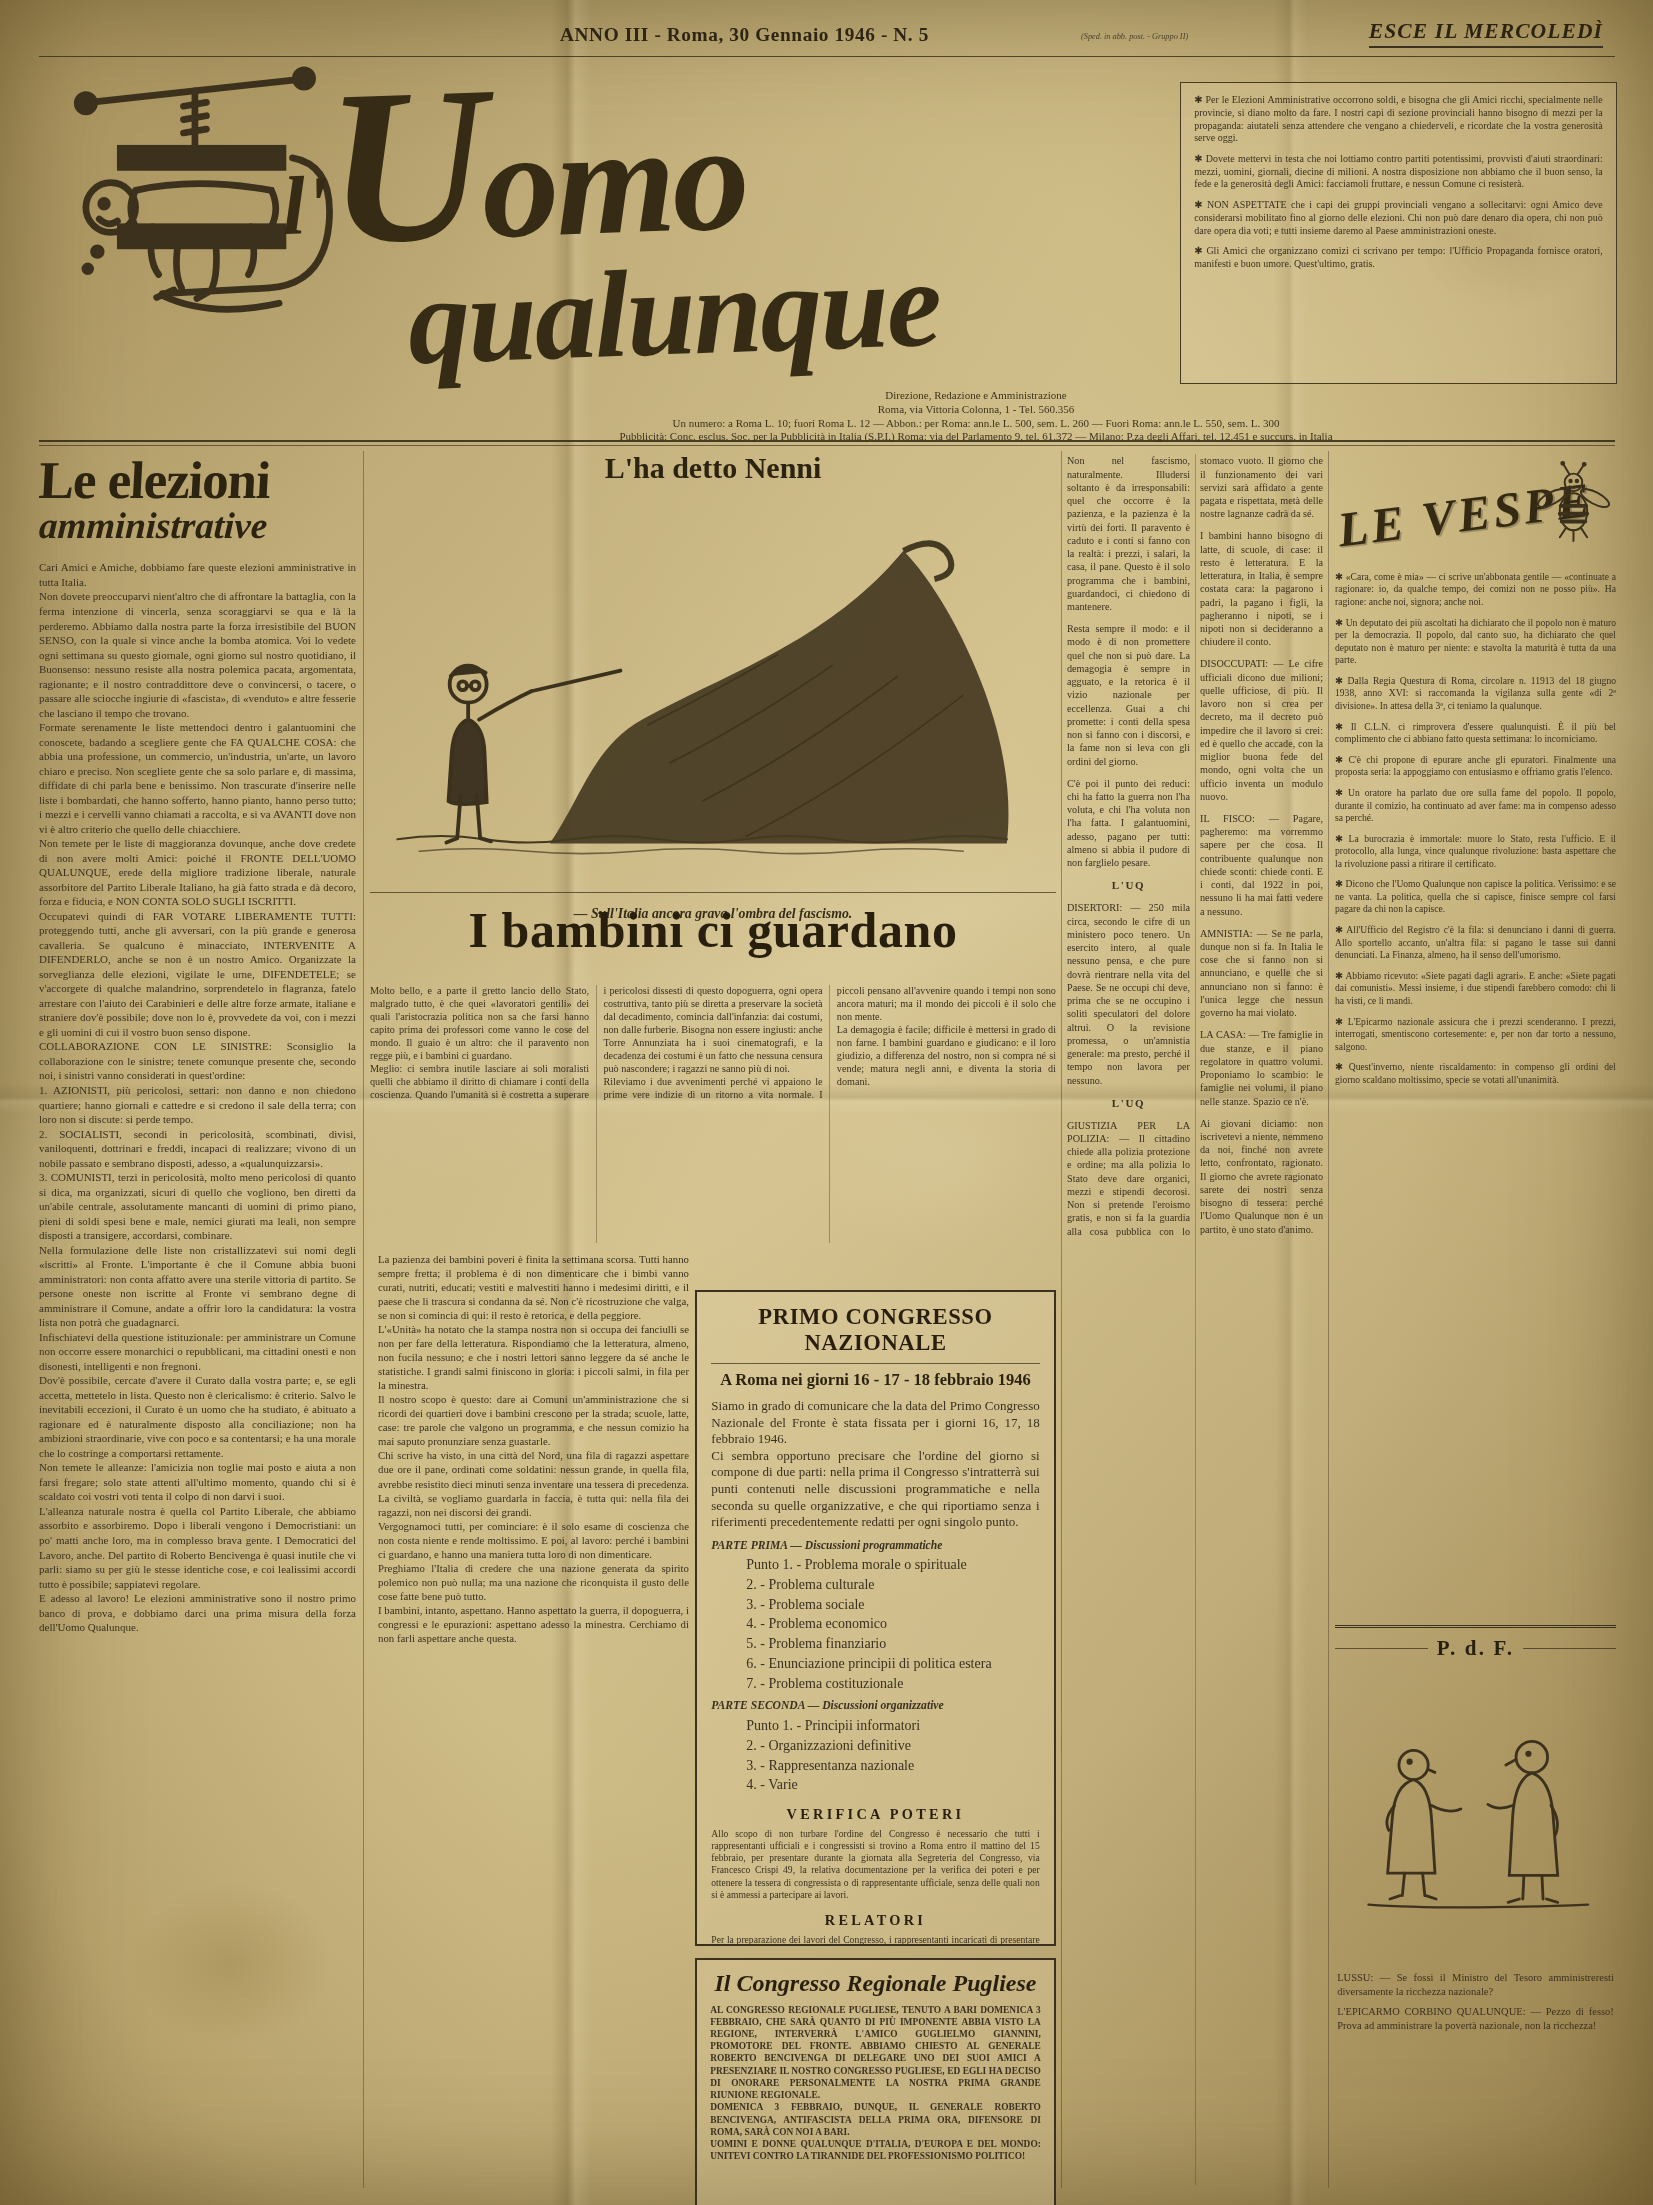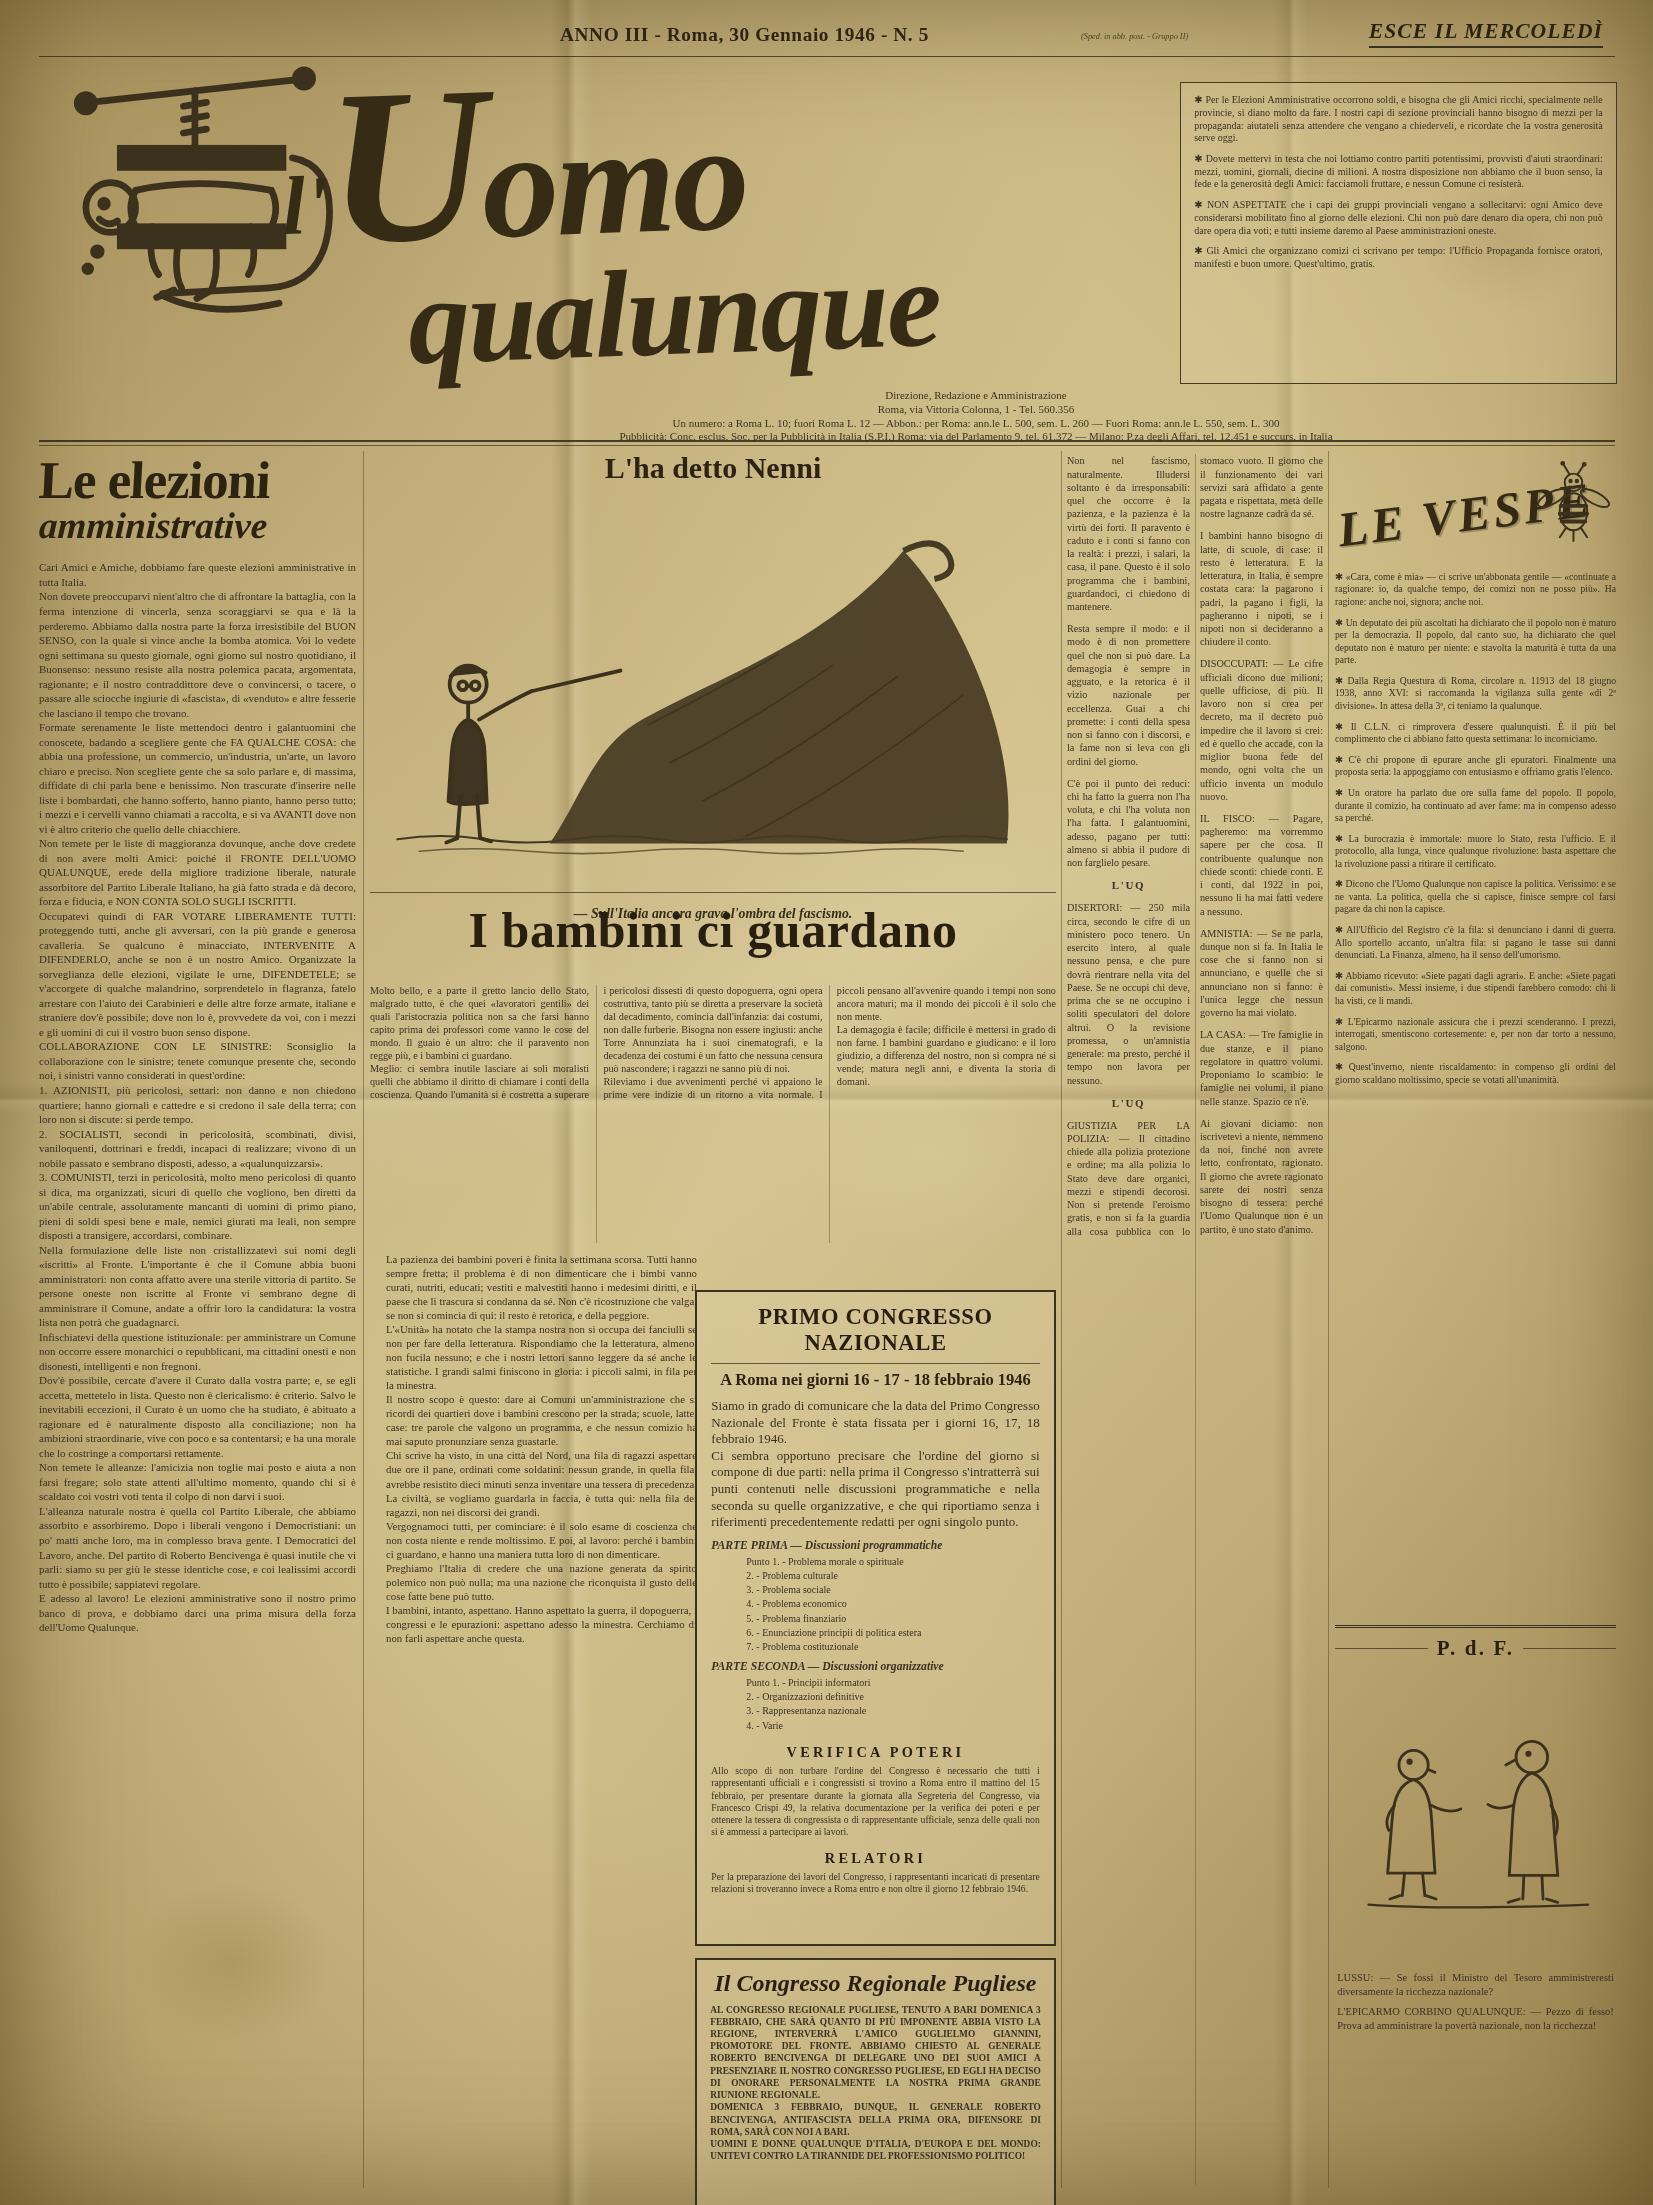--- a/index.html
+++ b/index.html
@@ -64,30 +64,30 @@
   .col1 .body{font-size:11px;line-height:1.32;}
 
   
   .center{position:absolute;left:331px;top:0;width:686px;height:1737px;}
   .nenni-title{position:absolute;left:0;top:0;width:100%;text-align:center;font-size:30px;font-weight:bold;color:#2c2311;}
   .nenni-art{position:absolute;left:11px;top:40px;width:664px;height:370px;}
   .nenni-cap{position:absolute;left:0;top:415px;width:100%;text-align:center;font-size:13.8px;font-weight:bold;font-style:italic;color:#362d18;margin-top:40px;}
   .bambini-h{position:absolute;left:0;top:441px;width:100%;text-align:center;font-size:50px;font-weight:bold;letter-spacing:0.6px;color:#291f0e;border-top:1.7px solid rgba(52,43,25,.7);padding-top:7.7px;transform-origin:top center;}
   .lead{position:absolute;left:0;top:534px;width:100%;height:258px;overflow:hidden;
     column-count:3;column-gap:14.3px;column-rule:0.6px solid rgba(70,58,34,.4);font-size:10.2px;line-height:1.27;}
-  .sub-left{position:absolute;left:16px;top:801px;width:311px;height:936px;overflow:hidden;font-size:10.8px;line-height:1.3;}
+  .sub-left{position:absolute;left:8px;top:801px;width:311px;height:936px;overflow:hidden;font-size:10.8px;line-height:1.3;}
   .sub-right{position:absolute;left:325px;top:801px;width:361px;height:936px;}
 
   .boxed{border:2.2px solid #3a3120;background:rgba(228,213,168,.30);box-sizing:border-box;margin-top:38px;}
   .congress{position:absolute;left:0;top:0;width:361px;height:656px;padding:12px 14.3px;overflow:hidden;}
   .congress .ct{font-size:22.6px;font-weight:bold;text-align:center;letter-spacing:0.6px;color:#291f0e;border-bottom:1.7px solid rgba(52,43,25,.7);padding-bottom:6.6px;}
   .congress .cs{font-size:16.5px;font-weight:bold;text-align:center;margin:6.6px 0 7.7px;color:#2c2311;}
   .congress .ci{font-size:13px;line-height:1.28;margin-bottom:7.7px;}
   .congress .plabel{font-size:11.6px;font-weight:bold;font-style:italic;margin:5.5px 0 3.3px;}
-  .congress .item{font-size:10px;line-height:1.42;padding-left:35px;}
+  .congress .item{font-size:14px;line-height:1.42;padding-left:35px;}
   .congress .sect{font-size:14.3px;font-weight:bold;text-align:center;letter-spacing:3.3px;margin:11px 0 4.4px;color:#291f0e;}
   .congress .sbody{font-size:9.6px;line-height:1.28;}
   .regional{position:absolute;left:0;top:668px;width:361px;height:268px;padding:10px 13.2px;overflow:hidden;}
   .regional .rt{font-size:24px;font-weight:bold;font-style:italic;text-align:center;color:#291f0e;margin-bottom:6.6px;}
   .regional .rb{font-size:9.4px;line-height:1.3;font-weight:bold;}
 
   
   .col5{position:absolute;left:1028px;top:3.3px;width:256px;height:1731px;overflow:hidden;
     column-count:2;column-gap:10px;column-rule:0.6px solid rgba(70,58,34,.35);font-size:10.2px;line-height:1.3;}
   .col5 p{margin:0 0 8.8px 0;white-space:pre-line;text-align:justify;}

